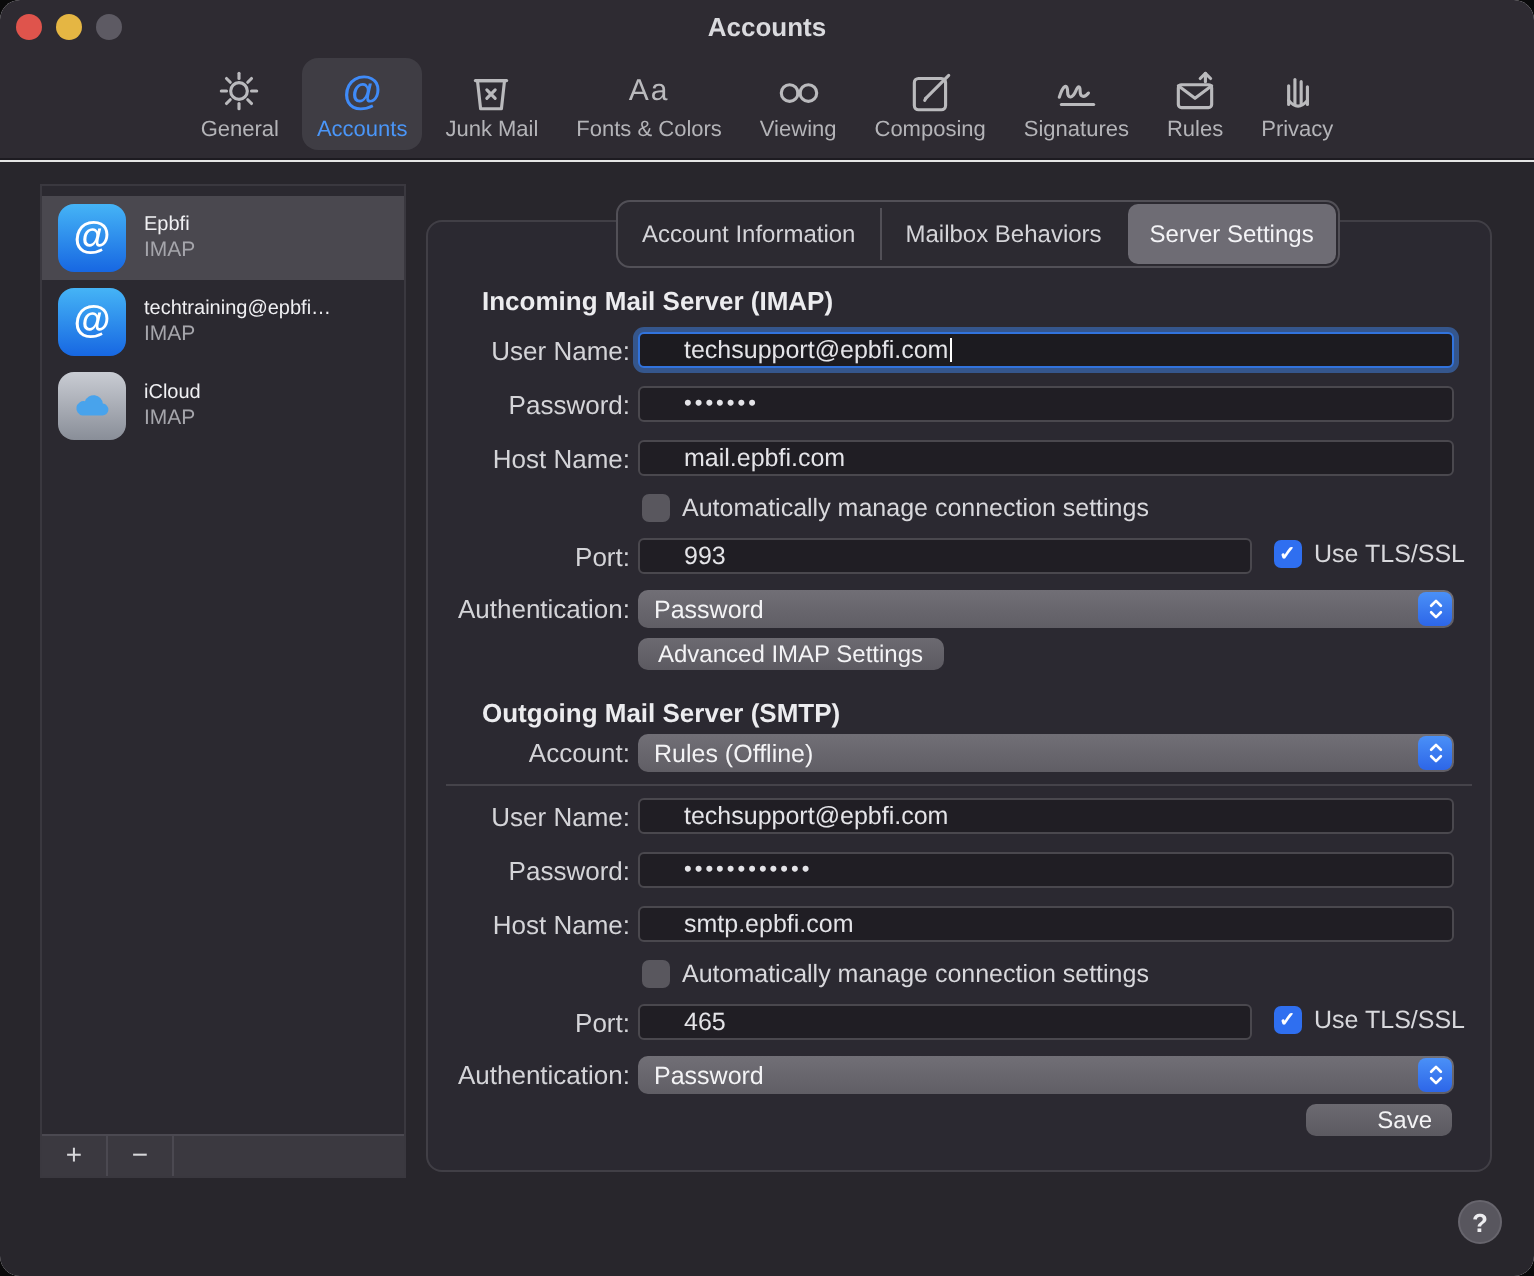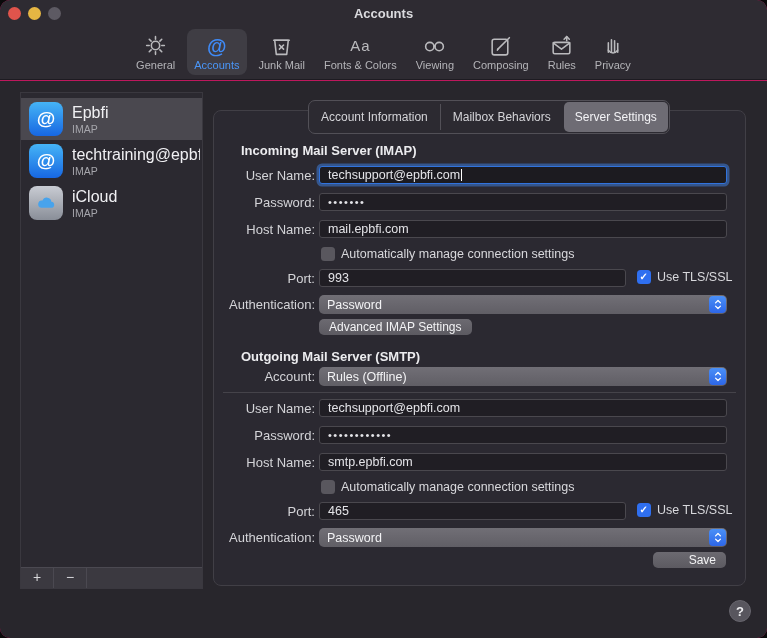--- a/index.html
+++ b/index.html
@@ -1,17 +1,17 @@
 <!DOCTYPE html>
 <html><head>
 <meta charset="utf-8">
 <style>
   html,body{margin:0;padding:0;background:#0a0a0b;}
   *{box-sizing:border-box;}
-  .window{position:relative;width:767px;height:638px;background:#be185d;border-radius:10px;overflow:hidden;
+  .window{position:relative;width:767px;height:638px;background:#e5e5e5;border-radius:10px;overflow:hidden;
           font-family:"Liberation Sans",sans-serif;-webkit-font-smoothing:antialiased;}
   
   .titlebar{position:absolute;top:0;left:0;right:0;height:28px;background:#2e2b32;}
   .tl{position:absolute;top:7px;width:13px;height:13px;border-radius:50%;}
   .tl-close{left:8px;background:#df544c;}
   .tl-min{left:28px;background:#e5b643;}
   .tl-zoom{left:48px;background:#5d5a63;}
   .wtitle{position:absolute;top:6px;left:0;right:0;text-align:center;font-size:13px;font-weight:bold;color:#dadade;}
   
   .toolbar{position:absolute;top:28px;left:0;right:0;height:52px;background:#2e2b32;border-bottom:1px solid #1d1b21;
@@ -29,36 +29,36 @@
   
   .sidebox{position:absolute;left:20px;top:11px;width:183px;height:497px;background:#2b2930;border:1px solid #3a383f;}
   .srows{position:absolute;top:5px;left:0;right:0;}
   .srow{height:42px;display:flex;align-items:center;}
   .srow.sel{background:#4a484f;}
   .sicon{width:34px;height:34px;border-radius:8px;margin-left:8px;flex:0 0 34px;
          display:flex;align-items:center;justify-content:center;}
   .aticon{background:linear-gradient(#45b4f6,#1767e2);color:#fff;font-size:19px;font-weight:bold;}
   .cloudicon{background:linear-gradient(#c9ccd3,#898e98);}
   .stext{margin-left:9px;display:flex;flex-direction:column;overflow:hidden;}
-  .sname{font-size:16px;color:#f0f0f3;white-space:nowrap;overflow:hidden;max-width:128px;}
+  .sname{font-size:10px;color:#f0f0f3;white-space:nowrap;overflow:hidden;max-width:128px;}
   .sproto{font-size:10.5px;color:#a5a5ab;margin-top:1px;}
   .listbar{position:absolute;left:0;right:0;bottom:0;height:21px;background:#3b3940;border-top:1px solid #4b4951;display:flex;}
   .lbtn{width:33px;border-right:1px solid #4b4951;color:#d7d7da;font-size:14px;line-height:19px;text-align:center;}
   
   .tabs{position:absolute;left:308px;top:19px;height:34px;display:flex;background:#2c2a31;border:1px solid #525057;
         border-radius:7px;z-index:5;align-items:stretch;}
   .tseg{font-size:12px;color:#d4d4d8;padding:0 12px;display:flex;align-items:center;white-space:nowrap;}
   .tseg.sel{background:#6e6c74;border-radius:5px;margin:1px;color:#f3f3f6;padding:4px 11px;}
   .tsep{width:1px;background:#525057;margin:3px 0;}
   
   .panel{position:absolute;left:213px;top:29px;width:533px;height:476px;border:1px solid #413f46;border-radius:8px;background:#2b2931;}
   .sect{position:absolute;font-size:13px;font-weight:bold;color:#ececef;white-space:nowrap;}
   .flbl{position:absolute;width:101px;text-align:right;font-size:13px;color:#d4d4d8;line-height:16px;white-space:nowrap;}
   .tf{position:absolute;left:105px;width:408px;height:18px;background:#201e24;border:1px solid #4a484e;border-radius:3px;
-      font-size:12.5px;color:#e4e4e8;display:flex;align-items:center;padding:0 8px;white-space:nowrap;}
+      font-size:12.5px;color:#e4e4e8;display:flex;align-items:center;padding:0 22px;white-space:nowrap;}
   .tf.focus{border-color:#3173dd;box-shadow:0 0 0 2.5px rgba(64,131,231,.5);background:#1c1b20;}
   .cursor{display:inline-block;width:1px;height:12px;background:#fff;margin-left:1px;}
   .mask{font-size:11px;letter-spacing:1.5px;}
   .cb{position:absolute;width:14px;height:14px;border-radius:3.5px;background:#59575e;}
   .cb.on{background:#2f6ff0;}
   .cb.on::after{content:"✓";color:#fff;font-size:10px;font-weight:bold;position:absolute;left:2.5px;top:0.5px;}
   .cblbl{position:absolute;font-size:12.5px;color:#d8d8dc;line-height:14px;white-space:nowrap;}
   .dd{position:absolute;left:105px;width:408px;height:19px;border-radius:5px;background:linear-gradient(#716f76,#605e65);
       display:flex;align-items:center;font-size:12.5px;color:#f3f3f5;padding-left:8px;}
   .ddcap{position:absolute;right:1px;top:1px;width:17px;height:17px;border-radius:4px;
@@ -135,20 +135,29 @@
     </div>
     <div class="titem">
       <span class="ticon">
         <svg width="25" height="25" viewBox="0 0 24 24">
             <rect x="4" y="6" width="15" height="15" rx="2"></rect>
             <line x1="9.5" y1="15.5" x2="20.5" y2="4.5"></line>
             <line x1="9.5" y1="15.5" x2="9" y2="16.5"></line>
           </svg>
       </span>
       <span class="tlabel">Composing</span>
+    </div>
+    <div class="titem">
+      <span class="ticon">
+        <svg width="25" height="25" viewBox="0 0 24 24">
+            <path d="M3.5 15 C5.5 8.5 7.5 8.5 7.5 12.5 C7.5 16 10 15.5 11.5 11.8 C12.5 9.3 13.5 9.3 13.5 12 C13.5 15 15.5 15.5 17.5 13"></path>
+            <line x1="4.5" y1="18.5" x2="20" y2="18.5"></line>
+          </svg>
+      </span>
+      <span class="tlabel">Signatures</span>
     </div>
     <div class="titem">
       <span class="ticon">
         <svg width="25" height="25" viewBox="0 0 24 24">
             <rect x="4" y="9" width="16" height="11" rx="1.5"></rect>
             <path d="M4 9.5 L12 15.5 L20 9.5"></path>
             <path d="M14.5 6 L17 3.5 L19.5 6"></path>
             <line x1="17" y1="3.5" x2="17" y2="7.5"></line>
           </svg>
       </span>

